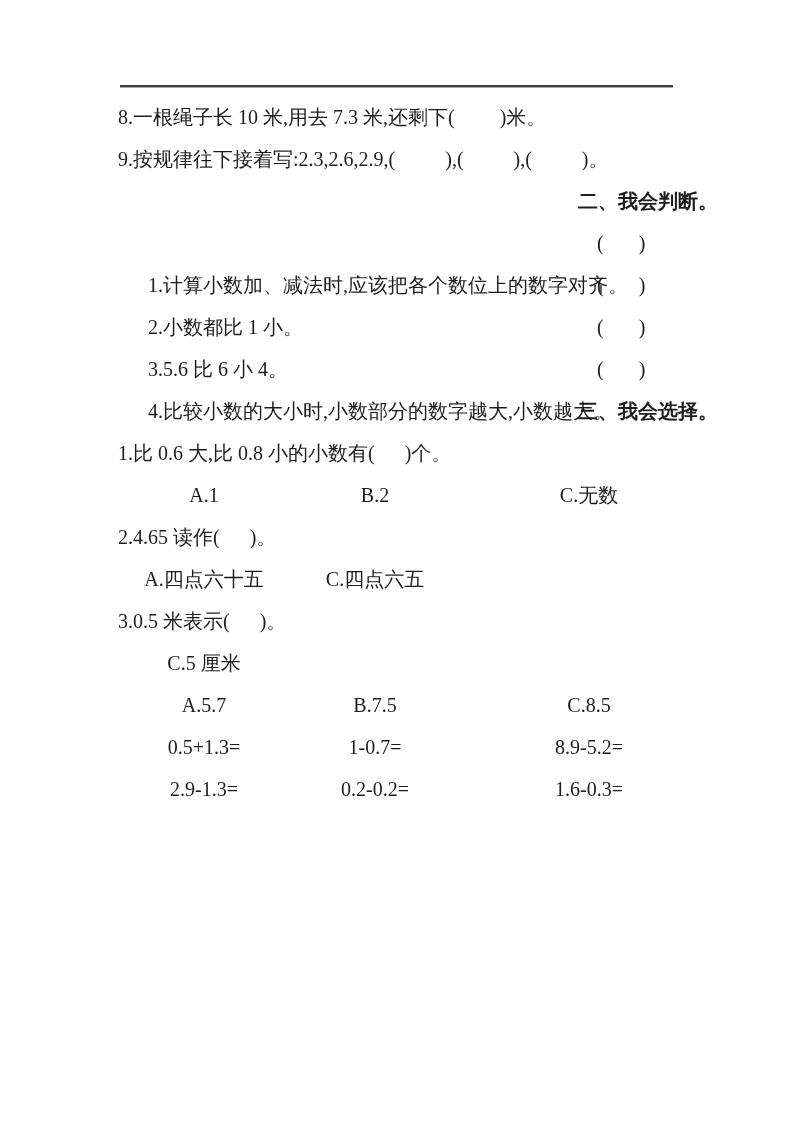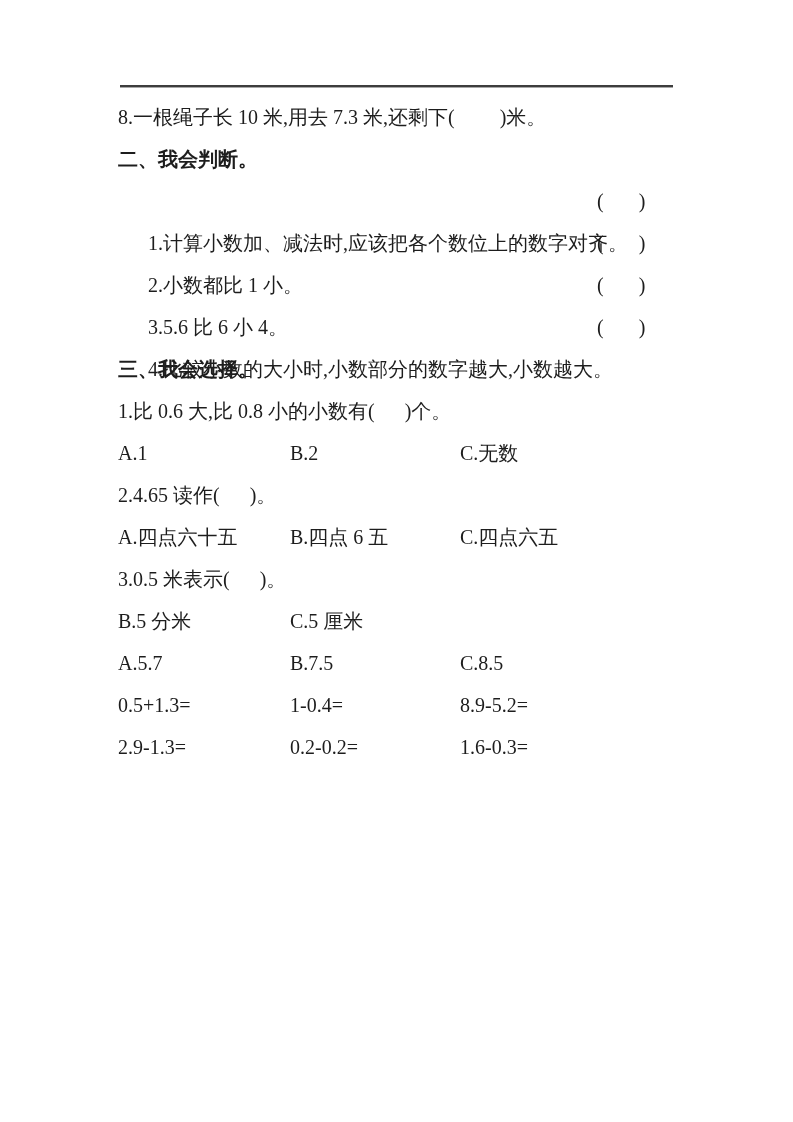--- a/index.html
+++ b/index.html
@@ -27,41 +27,43 @@
     top: 96px;
     width: 600px;
   }
   .line {
     margin: 0;
     height: 42px;
     line-height: 42px;
     font-size: 20px;
     white-space: pre;
   }
-  .section-title { font-weight: 600; }
+  .section-title { font-weight: 600; text-align: right; }
   .judge-row { position: relative; }
   .judge-row .blank {
     position: absolute;
     left: 479px;
     top: 0;
   }
   .cols {
     display: grid;
     grid-template-columns: 172px 170px auto;
+    text-align: center;
   }
   .cols span { white-space: pre; }
 </style>
 </head>
 <body>
 
 <div class="page">
   <div class="top-rule"></div>
   <div class="content">
 
     <p class="line">8.一根绳子长 10 米,用去 7.3 米,还剩下(         )米。</p>
+    <p class="line">9.按规律往下接着写:2.3,2.6,2.9,(          ),(          ),(          )。</p>
 
     <p class="line section-title">二、我会判断。</p>
 
     <p class="line judge-row">
       <span>1.计算小数加、减法时,应该把各个数位上的数字对齐。</span>
       <span class="blank">(       )</span>
     </p>
     <p class="line judge-row">
       <span>2.小数都比 1 小。</span>
       <span class="blank">(       )</span>
@@ -80,40 +82,38 @@
     <p class="line">1.比 0.6 大,比 0.8 小的小数有(      )个。</p>
     <p class="line cols">
       <span>A.1</span>
       <span>B.2</span>
       <span>C.无数</span>
     </p>
 
     <p class="line">2.4.65 读作(      )。</p>
     <p class="line cols">
       <span>A.四点六十五</span>
-      <span>B.四点 6 五</span>
       <span>C.四点六五</span>
     </p>
 
     <p class="line">3.0.5 米表示(      )。</p>
     <p class="line cols">
-      <span>B.5 分米</span>
       <span>C.5 厘米</span>
     </p>
 
     <p class="line cols">
       <span>A.5.7</span>
       <span>B.7.5</span>
       <span>C.8.5</span>
     </p>
 
 
     <p class="line cols">
       <span>0.5+1.3=</span>
-      <span>1-0.4=</span>
+      <span>1-0.7=</span>
       <span>8.9-5.2=</span>
     </p>
     <p class="line cols">
       <span>2.9-1.3=</span>
       <span>0.2-0.2=</span>
       <span>1.6-0.3=</span>
     </p>
 
   </div>
 </div>

